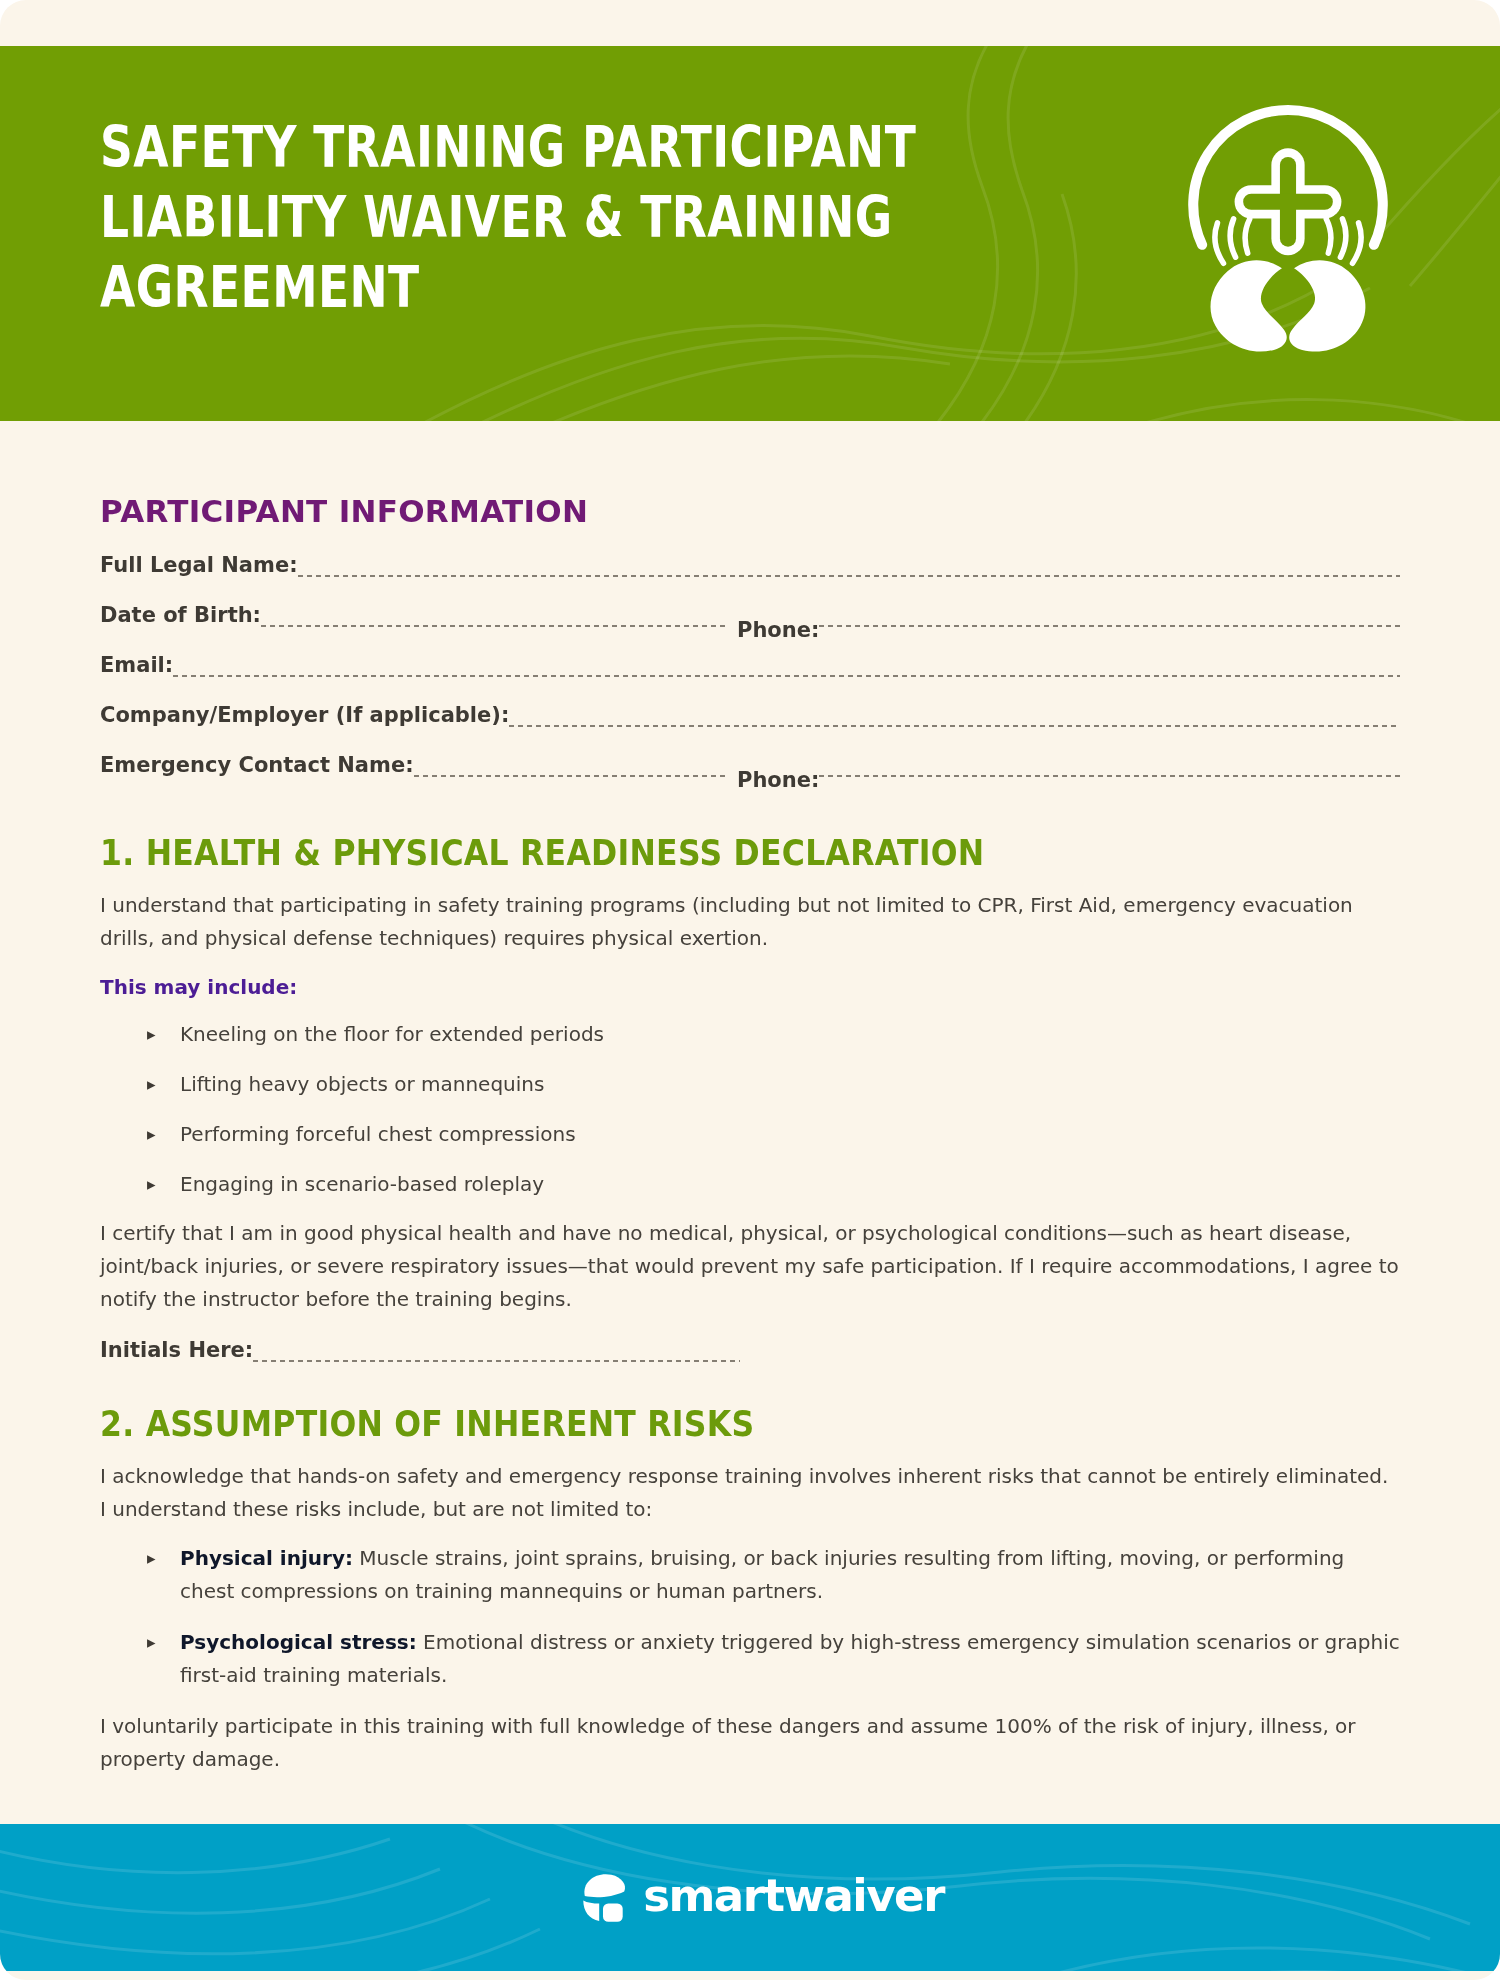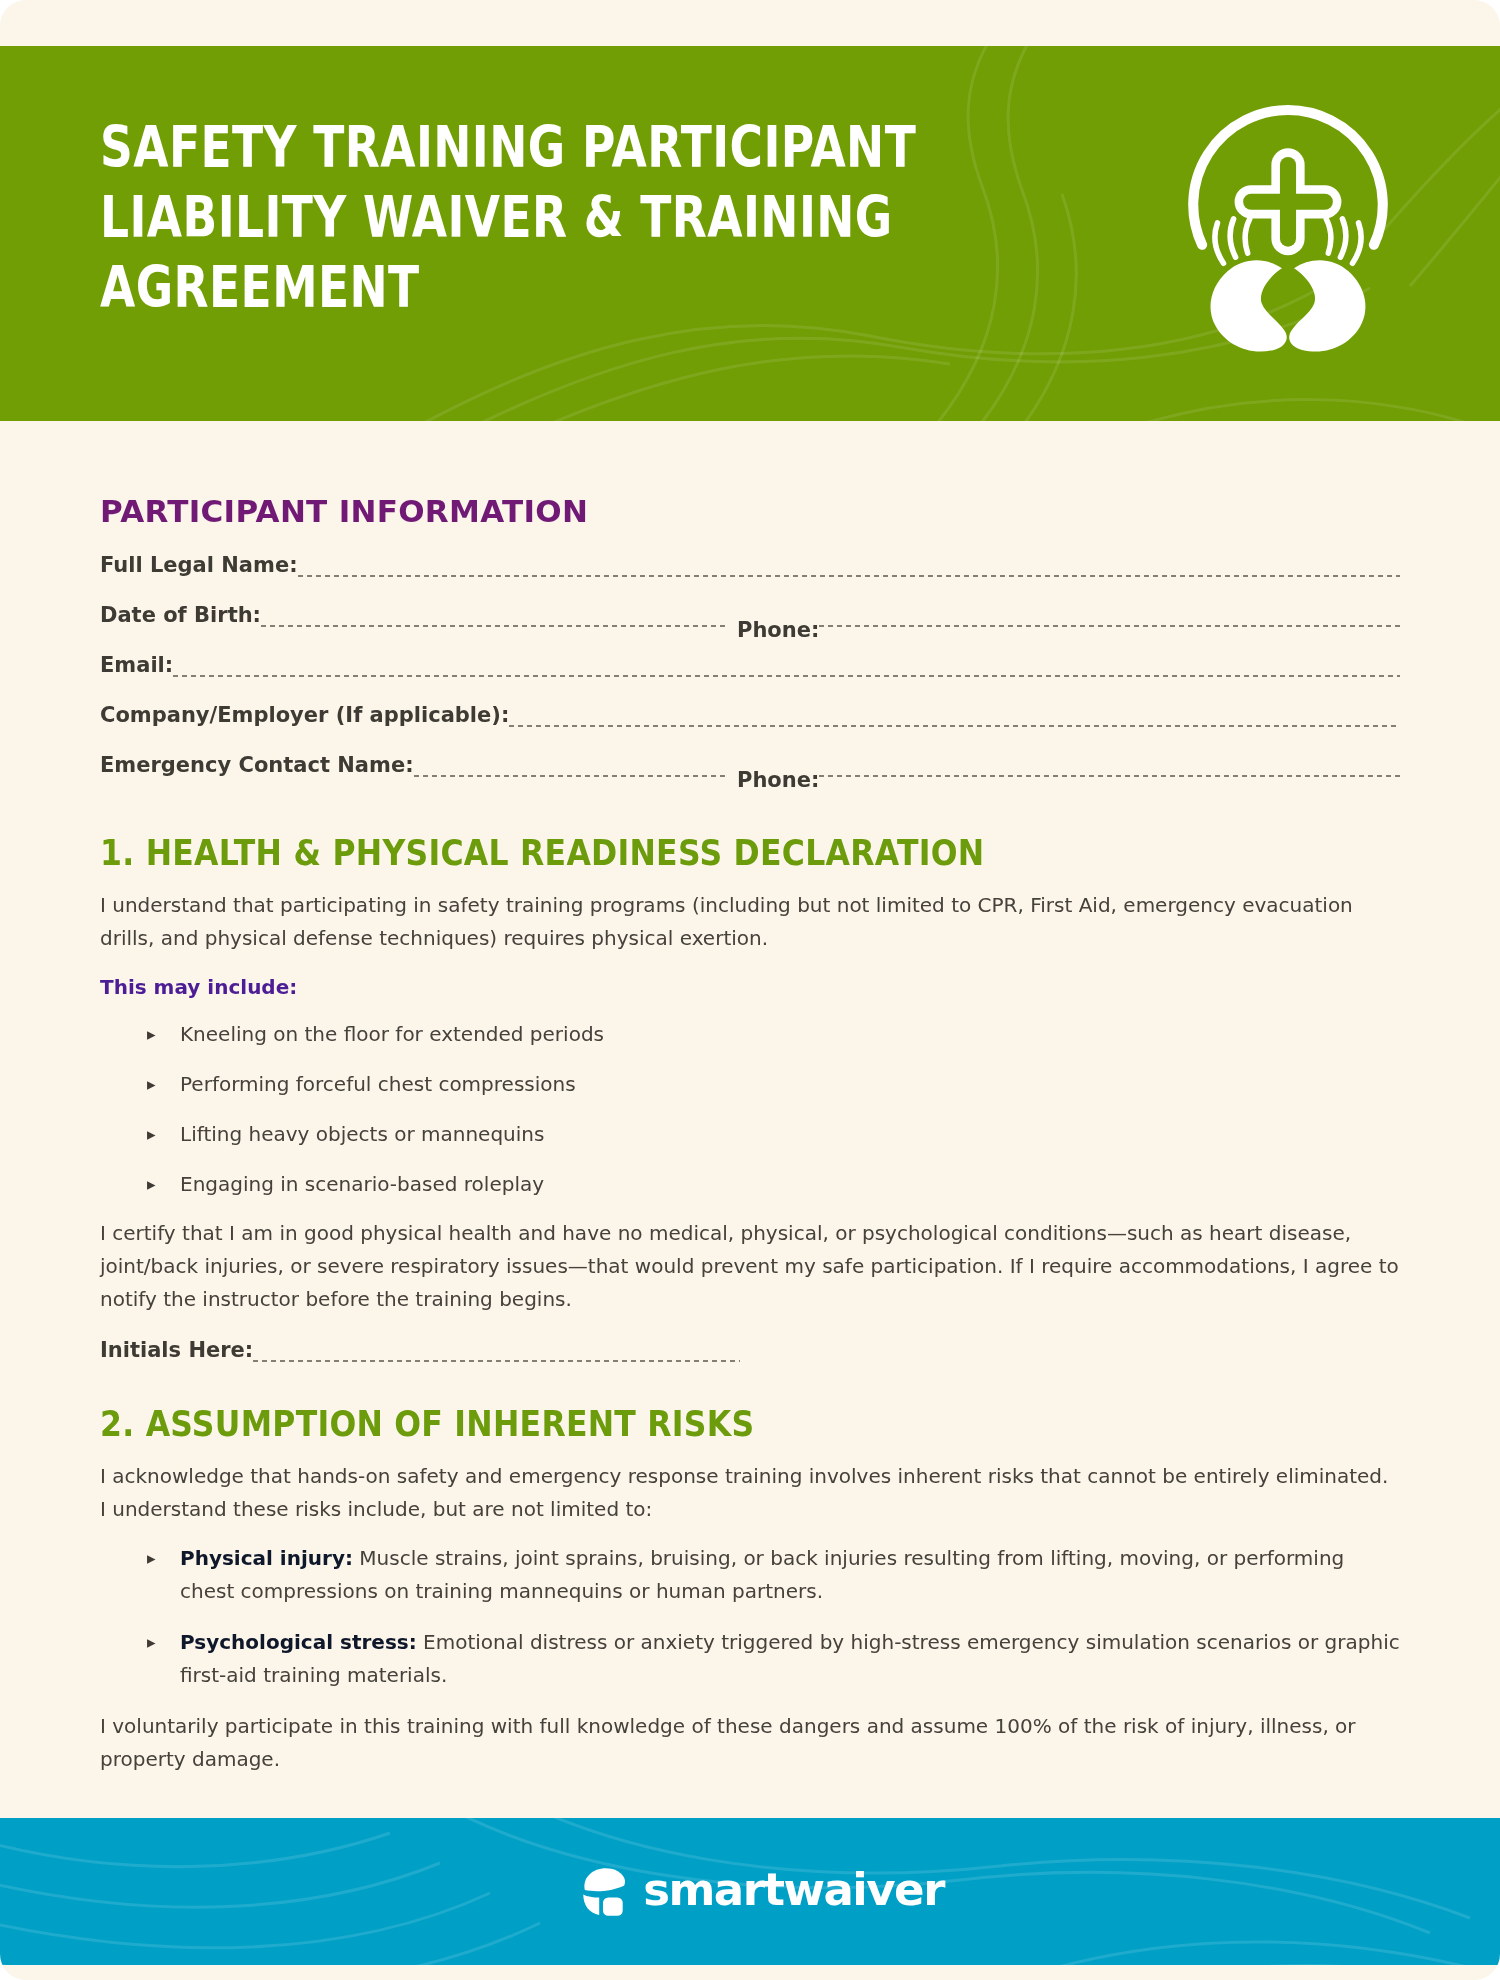--- a/index.html
+++ b/index.html
@@ -86,21 +86,21 @@
     position:absolute; left:2px; top:0;
     font-size:17px; color:#3E3A34;
   }
   ul.blist.rich { margin-top:16px; }
   ul.blist.rich li { margin-bottom:18px; }
   .lead { font-weight:bold; color:#0f172a; }
   .frow.initials { margin-top:20px; }
 
   
   .ftr {
-    position:absolute; left:0; right:0; bottom:15px; height:147px;
+    position:absolute; left:0; right:0; bottom:9px; height:147px;
     background:#00A0C6; overflow:hidden;
     display:flex; align-items:center; justify-content:center;padding-left:25px;
   }
   .brand { position:relative; display:flex; align-items:center; gap:15px; }
   .brand-icon { width:47px; height:55px; }
   .brand-text {
     color:#ffffff; font-size:45px; font-weight:bold;
     letter-spacing:-1.5px; line-height:1;
     padding-bottom:4px;
   }
@@ -192,22 +192,22 @@
       <span class="flabel phone-label">Phone:</span>
       <span class="dotline"></span>
     </div>
 
     <h2 class="sec-heading">1. HEALTH &amp; PHYSICAL READINESS DECLARATION</h2>
     <p class="body">I understand that participating in safety training programs (including but not limited to CPR, First Aid, emergency evacuation drills, and physical defense techniques) requires physical exertion.</p>
     <p class="body b">This may include:</p>
 
     <ul class="blist">
       <li>Kneeling on the floor for extended periods</li>
+      <li>Lifting heavy objects or mannequins</li>
       <li>Performing forceful chest compressions</li>
-      <li>Lifting heavy objects or mannequins</li>
       <li>Engaging in scenario-based roleplay</li>
     </ul>
 
     <p class="body">I certify that I am in good physical health and have no medical, physical, or psychological conditions—such as heart disease, joint/back injuries, or severe respiratory issues—that would prevent my safe participation. If I require accommodations, I agree to notify the instructor before the training begins.</p>
 
     <div class="frow initials">
       <span class="flabel">Initials Here:</span>
       <span class="dotline dot-initials"></span>
     </div>
 

